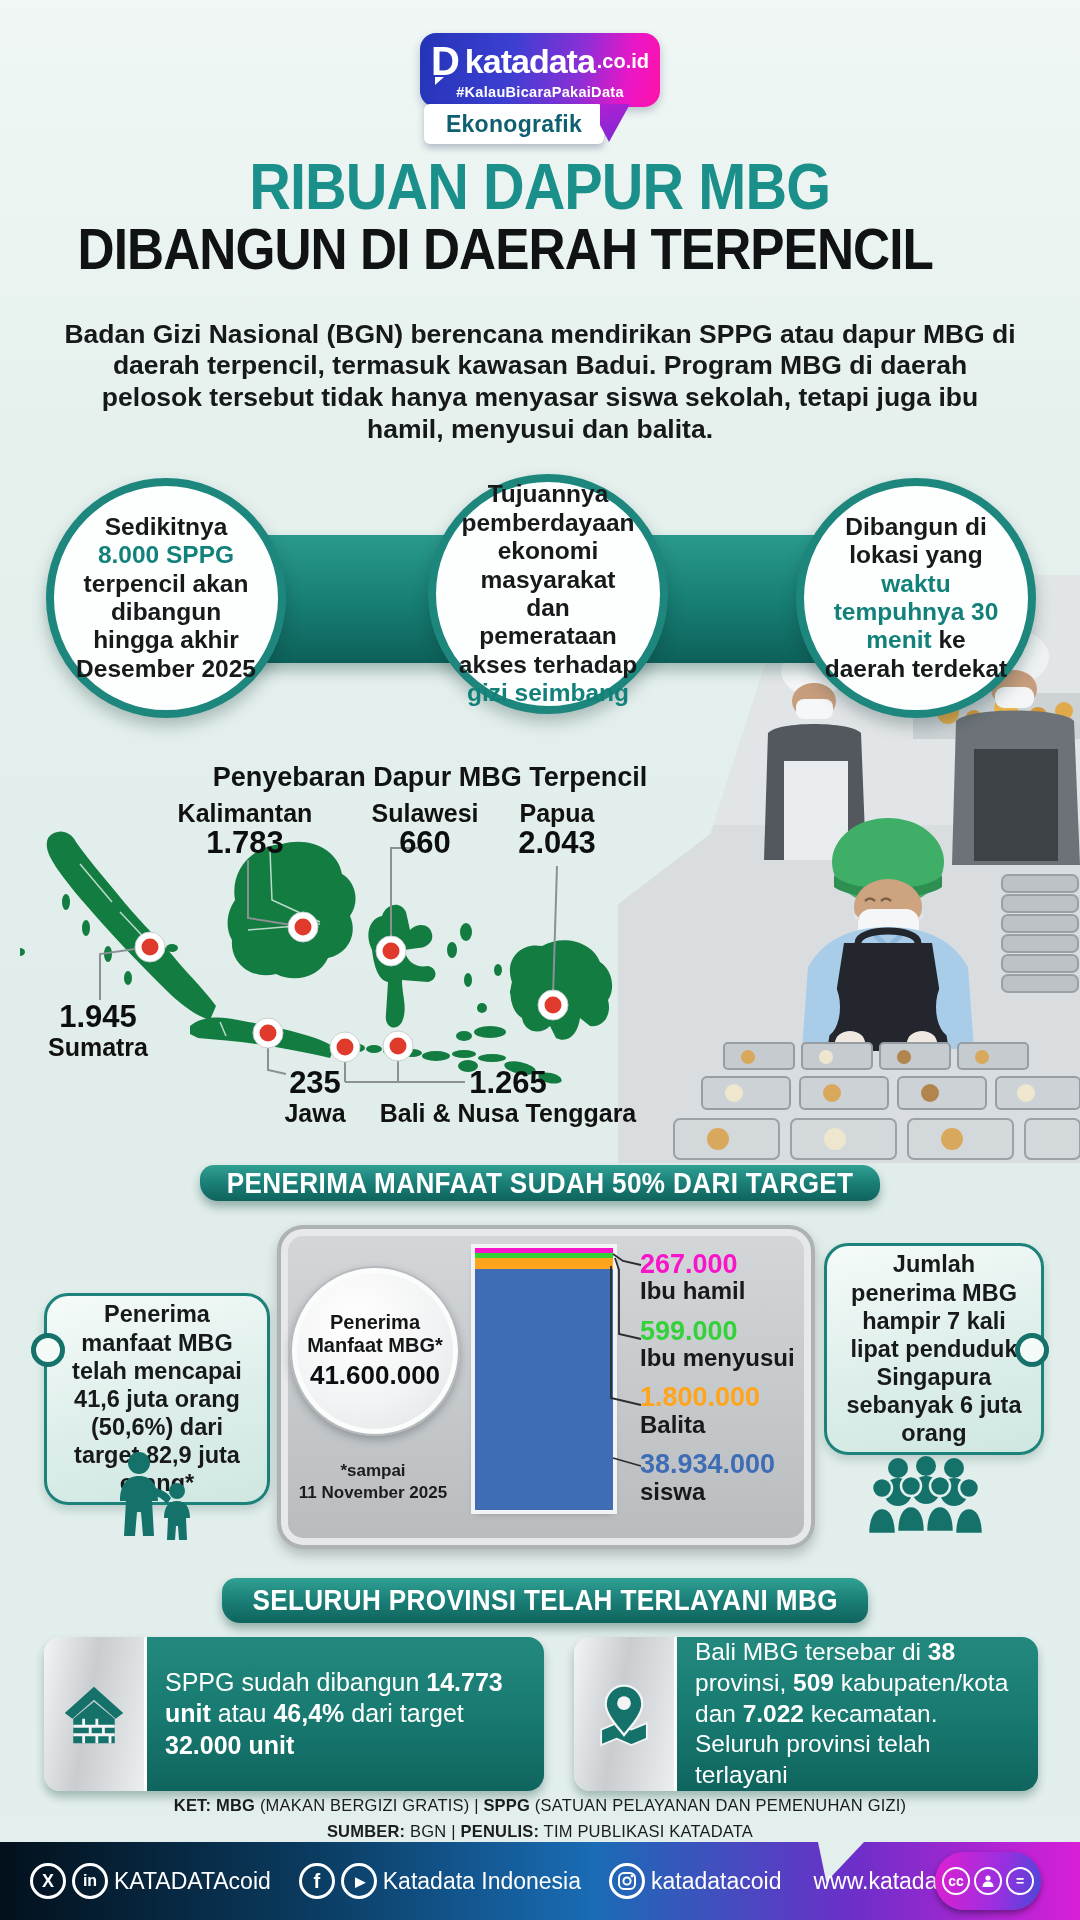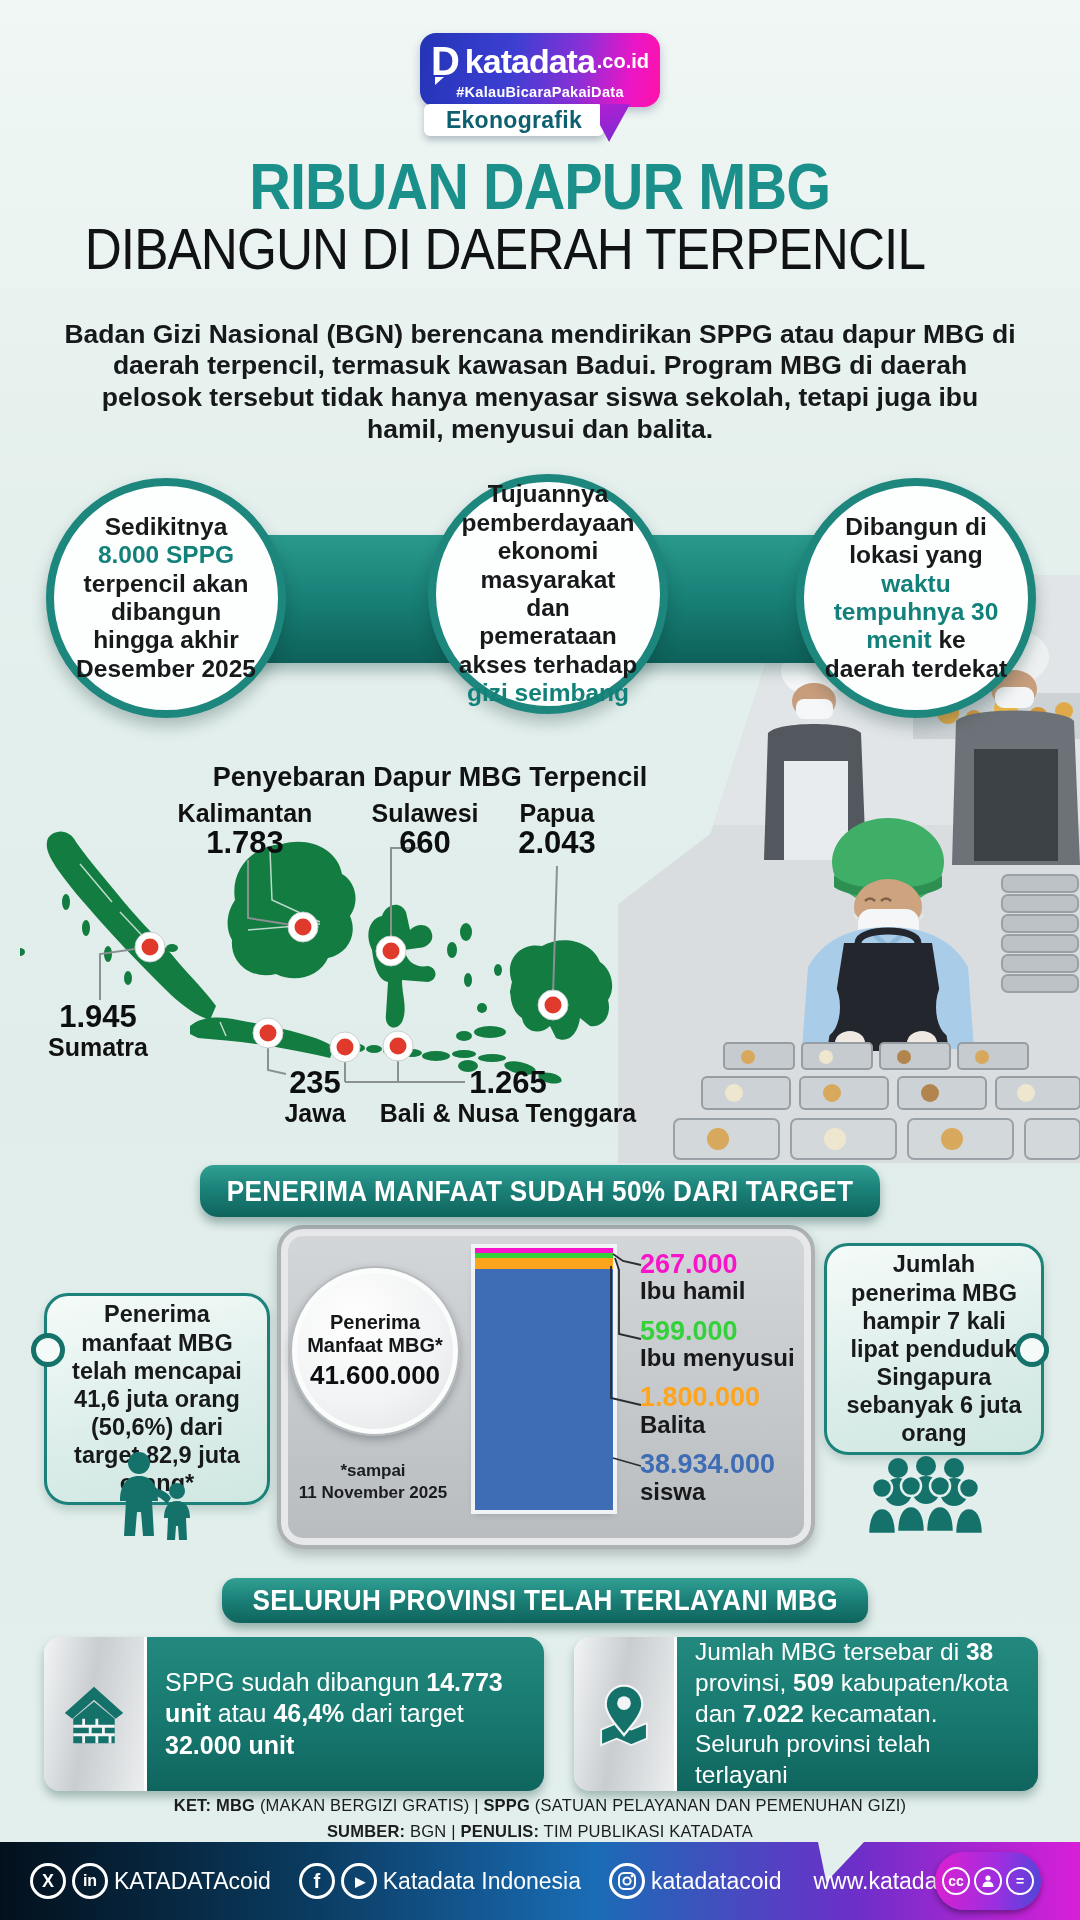--- a/index.html
+++ b/index.html
@@ -13,38 +13,38 @@
   
   .logo-bubble{left:420px;top:33px;width:240px;height:74px;border-radius:16px;
     background:linear-gradient(100deg,#2334b6 0%,#3c3fd2 38%,#8c2fd6 66%,#ea16c6 86%,#ff12a8 100%);
     box-shadow:0 4px 8px rgba(20,40,80,.25);display:flex;flex-direction:column;align-items:center;justify-content:center;}
   .logo-row{display:flex;align-items:center;line-height:1;}
   .logo-d{color:#fff;font-weight:800;font-size:40px;position:relative;margin-right:5px;}
   .logo-d::after{content:"";position:absolute;left:4px;bottom:-4px;border-left:9px solid #fff;border-bottom:8px solid transparent;}
   .logo-name{color:#fff;font-weight:800;font-size:34px;letter-spacing:-1px;}
   .logo-suffix{color:#fff;font-weight:700;font-size:20px;margin-left:2px;}
   .logo-tag{color:#fff;font-size:14.5px;font-weight:600;margin-top:3px;letter-spacing:.3px;}
-  .eko-box{left:424px;top:104px;width:180px;height:32px;background:#fff;border-radius:6px;
+  .eko-box{left:424px;top:104px;width:180px;height:40px;background:#fff;border-radius:6px;
     box-shadow:0 4px 7px rgba(20,40,80,.28);display:flex;align-items:center;justify-content:center;}
   .eko-box span{color:#0e6070;font-weight:800;font-size:23px;letter-spacing:.3px;}
   .eko-tail{left:600px;top:104px;width:30px;height:38px;background:linear-gradient(160deg,#b11fd4,#7a2bd0);
     clip-path:polygon(0 0,100% 0,30% 100%,0 55%);}
 
   
   .title1{left:0;top:150px;width:1080px;font-size:64px;font-weight:800;color:#1b8f8a;letter-spacing:-1px;}
-  .title2{left:0;top:216px;width:1010px;font-size:57px;font-weight:400;color:#101214;letter-spacing:-1px;}
+  .title2{left:0;top:216px;width:1010px;font-size:57px;font-weight:700;color:#101214;letter-spacing:-1px;}
   .intro{left:60px;top:292px;width:960px;font-size:26.5px;line-height:1.2;font-weight:600;color:#16181a;}
 
   
   .banner{background:linear-gradient(180deg,#31a093 0%,#1b8078 48%,#0e645d 100%);
     border-radius:14px 18px 14px 18px;box-shadow:0 6px 10px rgba(10,60,55,.35);
     display:flex;align-items:center;justify-content:center;z-index:6;}
   .banner span{color:#fff;font-weight:800;font-size:29px;letter-spacing:.4px;}
   #banner1{left:238px;top:432px;width:604px;height:46px;}
-  #banner2{left:200px;top:1165px;width:680px;height:52px;}
+  #banner2{left:200px;top:1165px;width:680px;height:36px;}
   #banner3{left:222px;top:1578px;width:646px;height:45px;}
 
   
   .band{left:55px;top:535px;width:970px;height:128px;border-radius:70px;
     background:linear-gradient(180deg,#2a9a8d 0%,#177d74 55%,#0d6059 100%);
     box-shadow:0 8px 14px rgba(10,60,55,.3);z-index:2;}
   .big-circle{width:224px;height:224px;border-radius:50%;background:#fdfefe;
     border:8px solid #1d867d;box-shadow:0 8px 16px rgba(10,50,45,.28);
     display:flex;align-items:center;justify-content:center;z-index:3;}
   .big-circle p{margin:0;width:184px;text-align:center;font-size:24.5px;line-height:1.16;font-weight:600;color:#17191b;}
@@ -470,21 +470,21 @@
 
   <div class="abs prov-card" id="card2">
     <div class="prov-strip">
       <svg width="64" height="66" viewBox="0 0 70 70">
         <path d="M10,52 L27,45 L43,52 L60,45 L60,62 L43,69 L27,62 L10,69 Z" fill="#15726b" stroke="#f2f4f5" stroke-width="2"></path>
         <path d="M35,4 C46,4 55,13 55,24 C55,36 42,49 35,58 C28,49 15,36 15,24 C15,13 24,4 35,4 Z" fill="#15726b" stroke="#f2f4f5" stroke-width="2.5"></path>
         <circle cx="35" cy="23" r="7.5" fill="#f2f4f5"></circle>
       </svg>
     </div>
     <div class="prov-body">
-      <p style="font-size:24.5px;"><span>Jumlah MBG tersebar di </span><span class="b">38</span><span> provinsi, </span><span class="b">509</span><span> kabupaten/kota dan </span><span class="b">7.022</span><span> kecamatan. Seluruh provinsi telah terlayani</span></p>
+      <p style="font-size:24.5px;"><span>Bali MBG tersebar di </span><span class="b">38</span><span> provinsi, </span><span class="b">509</span><span> kabupaten/kota dan </span><span class="b">7.022</span><span> kecamatan. Seluruh provinsi telah terlayani</span></p>
     </div>
   </div>
 
   <div class="abs note ctr" id="note2">
     <span class="b">SUMBER:</span><span> BGN | </span><span class="b">PENULIS:</span><span> TIM PUBLIKASI KATADATA</span>
   </div>
   <div class="abs note ctr" id="note1">
     <span class="b">KET: MBG</span><span> (MAKAN BERGIZI GRATIS) | </span><span class="b">SPPG</span><span> (SATUAN PELAYANAN DAN PEMENUHAN GIZI)</span>
   </div>
 

